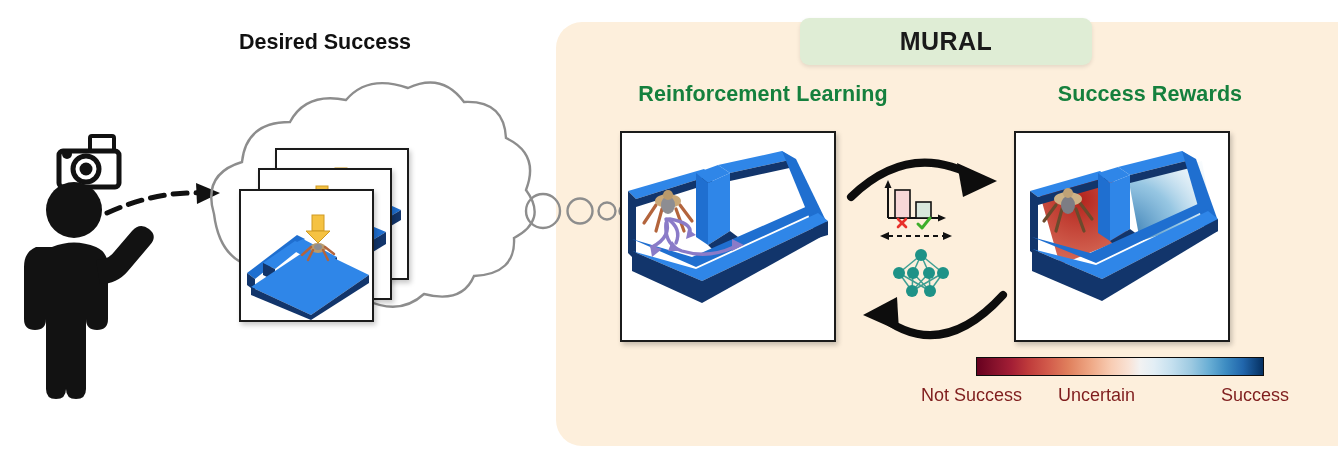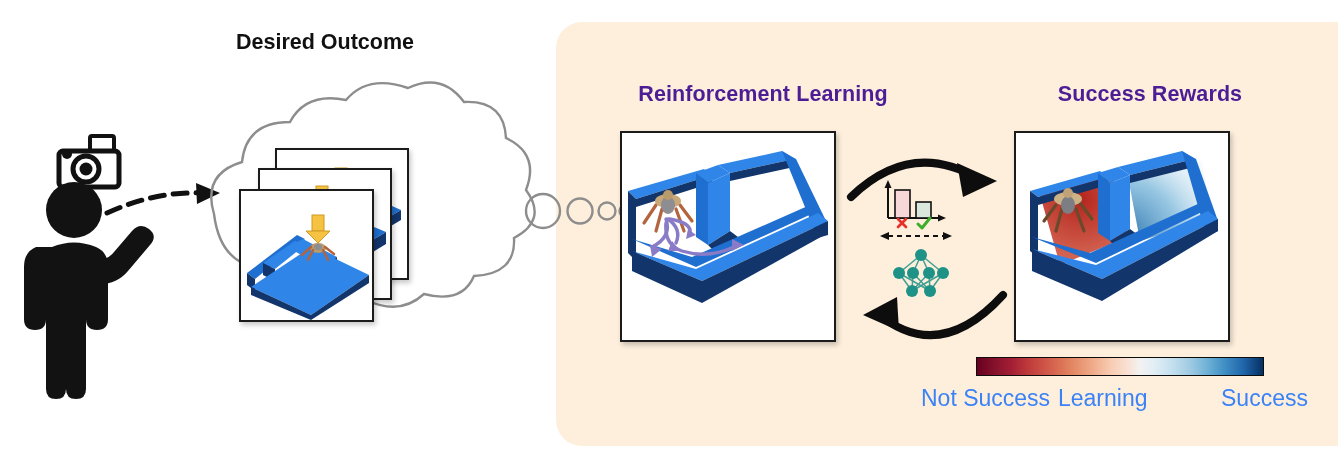--- a/index.html
+++ b/index.html
@@ -17,21 +17,21 @@
     left:800px;top:18px;width:292px;height:47px;
     background:#DFEDD5;border-radius:9px;
     box-shadow:0 2px 4px rgba(0,0,0,.10);
   }
   #mural-title-text{
     position:absolute;left:0;right:0;top:0;bottom:0;
     display:flex;align-items:center;justify-content:center;
     font-size:25px;font-weight:bold;color:#1a1a1a;letter-spacing:.4px;
   }
   .section-title{
-    font-size:21.5px;font-weight:bold;color:#4c1d95;text-align:center;
+    font-size:21.5px;font-weight:bold;color:#15803d;text-align:center;
     white-space:nowrap;letter-spacing:.1px;
   }
   #rl-title{left:598px;top:82px;width:330px;}
   #ir-title{left:1010px;top:82px;width:280px;}
 
   
   #do-title{left:185px;top:28px;width:280px;font-size:21.5px;font-weight:bold;
             color:#111;text-align:center;line-height:1.32;}
 
   
@@ -43,34 +43,37 @@
   
   #colorbar{
     left:976px;top:357px;width:286px;height:17px;
     border:1.6px solid #0d0d0d;
     background:linear-gradient(to right,
       #67001f 0%,#85112b 6%,#a31e35 12%,#bf3b3b 18%,#d25b4b 25%,
       #e0805d 32%,#efa987 40%,#f8cdb4 47%,#f9e2d5 53%,#f2f2f2 57%,
       #e2eef5 62%,#c5e0ef 68%,#9cc9e1 75%,#6aafd5 81%,#3d8cc2 87%,
       #2166ac 93%,#053061 100%);
   }
-  .cb-label{position:absolute;top:385px;font-size:23px;color:#3b82f6;white-space:nowrap;}
+  .cb-label{position:absolute;top:385px;font-size:18px;color:#7f1d1d;white-space:nowrap;}
   #cb-left{left:921px;}
   #cb-mid{left:1058px;}
   #cb-right{left:1221px;}
 
   svg{display:block;overflow:visible;}
 </style>
 </head>
 <body>
 
 <div class="stage">
 
   <div class="abs" id="mural-panel"></div>
 
+  <div class="abs" id="mural-title-box">
+    <div id="mural-title-text">MURAL</div>
+  </div>
 
   <svg class="abs" style="left:14px;top:108px;" width="170" height="320" viewBox="0 0 170 320">
 
     <g>
       <rect x="76" y="28" width="24" height="16" rx="2" fill="none" stroke="#111" stroke-width="4"></rect>
       <rect x="45" y="43" width="60" height="36" rx="4" fill="#fff" stroke="#111" stroke-width="5"></rect>
       <circle cx="53" cy="46" r="5" fill="#111"></circle>
       <circle cx="72" cy="61" r="13" fill="#fff" stroke="#111" stroke-width="5"></circle>
       <circle cx="72" cy="61" r="6.5" fill="#111"></circle>
     </g>
@@ -108,21 +111,21 @@
   </svg>
 
   <svg class="abs" style="left:524px;top:186px;" width="110" height="50" viewBox="0 0 110 50">
     <circle cx="19" cy="25" r="17" fill="none" stroke="#8d8d8d" stroke-width="2.4"></circle>
     <circle cx="56" cy="25" r="12.5" fill="none" stroke="#8d8d8d" stroke-width="2.4"></circle>
     <circle cx="83" cy="25" r="8.5" fill="none" stroke="#8d8d8d" stroke-width="2.4"></circle>
     <circle cx="101" cy="25" r="5.5" fill="none" stroke="#8d8d8d" stroke-width="2.4"></circle>
   </svg>
 
   <div class="abs" id="do-title">
-    <div>Desired Outcome</div>
+    <div>Desired Success</div>
   </div>
 
   <div class="abs frame" style="left:275px;top:148px;width:130px;height:128px;">
     <svg width="130" height="128" viewBox="0 0 130 128">
       <rect width="130" height="128" fill="#fff"></rect>
       <g>
         <polygon points="14,62 66,34 124,60 70,92" fill="#1f6fd0"></polygon>
         <polygon points="14,62 70,92 70,102 14,72" fill="#12356b"></polygon>
         <polygon points="70,92 124,60 124,70 70,102" fill="#12356b"></polygon>
         <polygon points="30,52 62,36 90,50 58,66" fill="#2f86e8"></polygon>
@@ -339,16 +342,16 @@
         <path d="M40 72 l-12 16 M46 76 l-6 22 M64 70 l12 16 M60 76 l8 22" stroke="#6b4a2c" stroke-width="3.2" fill="none" stroke-linecap="round"></path>
         <ellipse cx="52" cy="66" rx="14" ry="7" fill="#cdb286"></ellipse>
         <ellipse cx="52" cy="72" rx="7" ry="9" fill="#7d7d84"></ellipse>
         <circle cx="52" cy="60" r="5" fill="#c0a276"></circle>
       </g>
     </svg>
   </div>
 
   <div class="abs" id="colorbar"></div>
   <div class="cb-label" id="cb-left">Not Success</div>
-  <div class="cb-label" id="cb-mid">Learning</div>
+  <div class="cb-label" id="cb-mid">Uncertain</div>
   <div class="cb-label" id="cb-right">Success</div>
 
 </div>
 
 </body></html>

